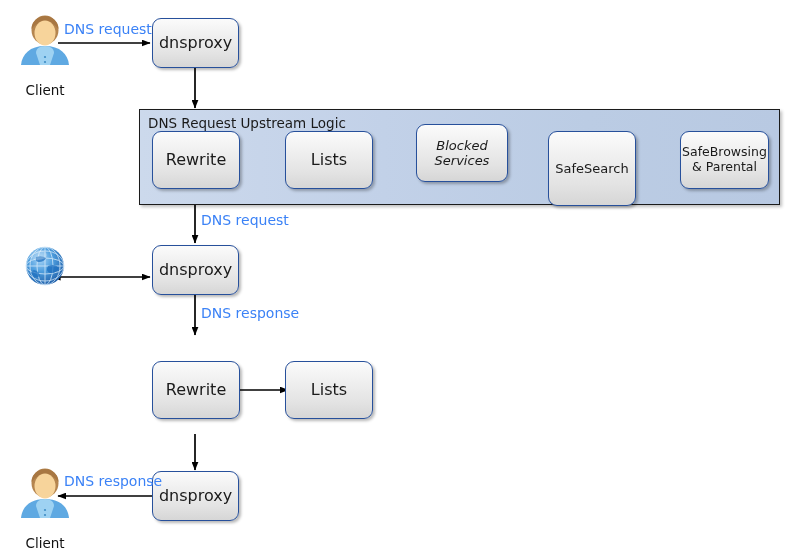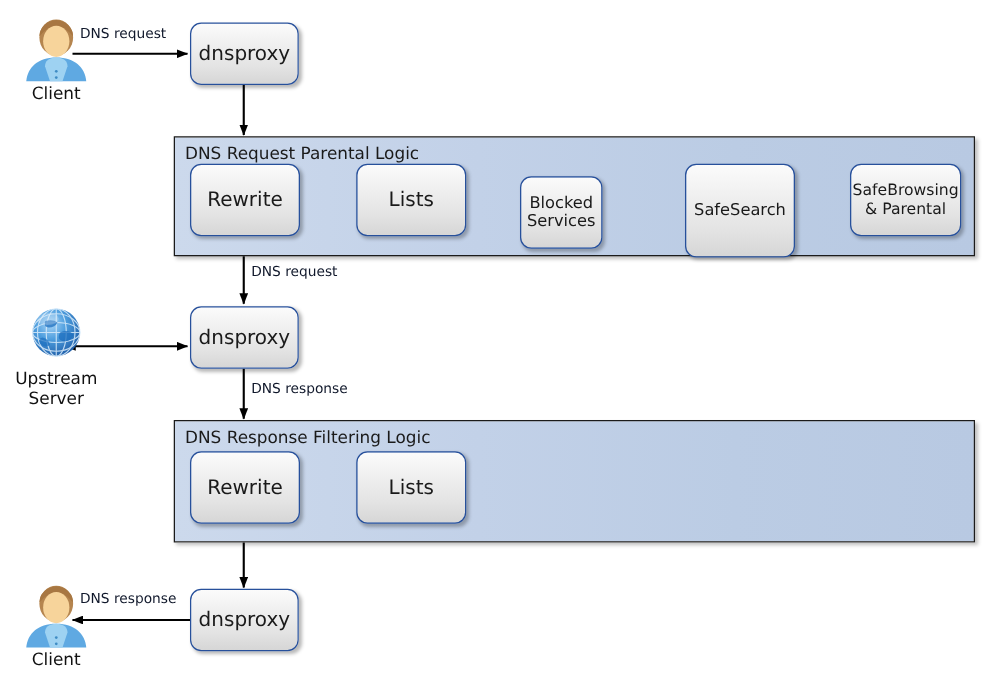--- a/index.html
+++ b/index.html
@@ -59,39 +59,39 @@
     left: 8px;
     top: 5px;
     font-size: 13.5px;
     color: #1a1a1a;
     white-space: nowrap;
   }
 
   
   .edge-label {
     position: absolute;
-    font-size: 11px;
-    color: #0f172a;
+    font-size: 14px;
+    color: #3b82f6;
     line-height: 1.16;
     white-space: pre-line;
     text-align: right;
   }
 
   
   .actor {
     position: absolute;
     width: 66px;
     text-align: center;
   }
   .actor-caption {
     font-size: 13.5px;
     color: #111111;
     line-height: 1.16;
     white-space: pre-line;
-    margin-top: 2px;
+    margin-top: 17px;
   }
   .actor-art {
     width: 66px;
     height: 52px;
     display: block;
   }
 </style>
 </head>
 <body>
 
@@ -161,52 +161,47 @@
         <ellipse cx="33" cy="24" rx="8" ry="19"></ellipse>
         <ellipse cx="33" cy="24" rx="15" ry="19"></ellipse>
         <line x1="14" y1="24" x2="52" y2="24"></line>
         <line x1="33" y1="5" x2="33" y2="43"></line>
       </g>
       <path d="M24 15 q6 -2 10 1 q-2 4 -7 4 q-4 0 -3 -5 Z" fill="#1d6fbf" opacity="0.75"></path>
       <path d="M36 24 q7 -3 11 2 q-3 6 -9 5 q-5 -2 -2 -7 Z" fill="#1d6fbf" opacity="0.75"></path>
       <path d="M22 28 q5 1 6 6 q-4 3 -8 -1 q-2 -4 2 -5 Z" fill="#1d6fbf" opacity="0.7"></path>
       <ellipse cx="26" cy="13" rx="9" ry="5" fill="#ffffff" opacity="0.22"></ellipse>
     </svg>
-    <div class="actor-caption">Upstream
-Server</div>
   </div>
 
   <div class="actor" style="left:12px; top:467px;">
     <svg class="actor-art" viewBox="0 0 66 52">
       <ellipse cx="33" cy="16" rx="13.5" ry="14.5" fill="#b5854f"></ellipse>
       <path d="M19.5 15 Q33 -1 46.5 15 Q46.5 8 40 4 Q33 0 26 4 Q19.5 8 19.5 15 Z" fill="#a87742"></path>
       <ellipse cx="33" cy="19" rx="10.5" ry="12.5" fill="#f7d49b"></ellipse>
       <path d="M33 32 C18 32 10 40 9 51 L57 51 C56 40 48 32 33 32 Z" fill="#5fa9e2"></path>
       <path d="M33 32 C27 32 24 35 24 39 L28 51 L38 51 L42 39 C42 35 39 32 33 32 Z" fill="#9ed2f2"></path>
       <circle cx="33" cy="43" r="1.1" fill="#3f8cc4"></circle>
       <circle cx="33" cy="48" r="1.1" fill="#3f8cc4"></circle>
     </svg>
     <div class="actor-caption">Client</div>
   </div>
 
   <div class="group" style="left:139px; top:109px; width:641px; height:96px;">
-    <div class="group-title">DNS Request Parental Logic</div>
+    <div class="group-title">DNS Request Upstream Logic</div>
   </div>
 
   <div class="node" style="left:152px; top:131px; width:88px; height:58px;">Rewrite</div>
   <div class="node" style="left:285px; top:131px; width:88px; height:58px;">Lists</div>
-  <div class="node small" style="left:416px; top:141px; width:66px; height:58px;">Blocked
+  <div class="node small" style="left:416px; top:124px; width:92px; height:58px;font-style:italic;">Blocked
 Services</div>
   <div class="node small" style="left:548px; top:131px; width:88px; height:75px;">SafeSearch</div>
   <div class="node small" style="left:680px; top:131px; width:89px; height:58px; font-size:12.5px;">SafeBrowsing
 &amp; Parental</div>
 
-  <div class="group" style="left:139px; top:336px; width:641px; height:98px;">
-    <div class="group-title">DNS Response Filtering Logic</div>
-  </div>
 
   <div class="node" style="left:152px; top:361px; width:88px; height:58px;">Rewrite</div>
   <div class="node" style="left:285px; top:361px; width:88px; height:58px;">Lists</div>
 
   <div class="node" style="left:152px; top:18px; width:87px; height:50px;">dnsproxy</div>
 
   <div class="node" style="left:152px; top:245px; width:87px; height:50px;">dnsproxy</div>
 
   <div class="node" style="left:152px; top:471px; width:87px; height:50px;">dnsproxy</div>
 

